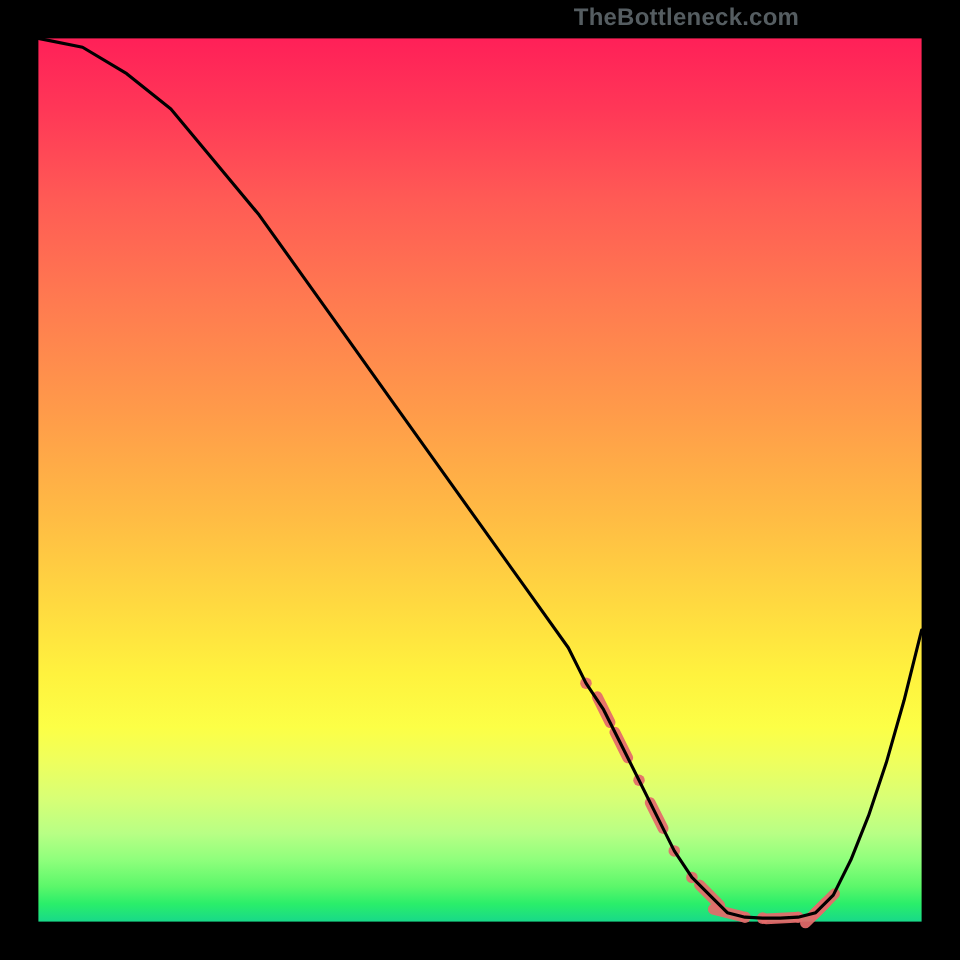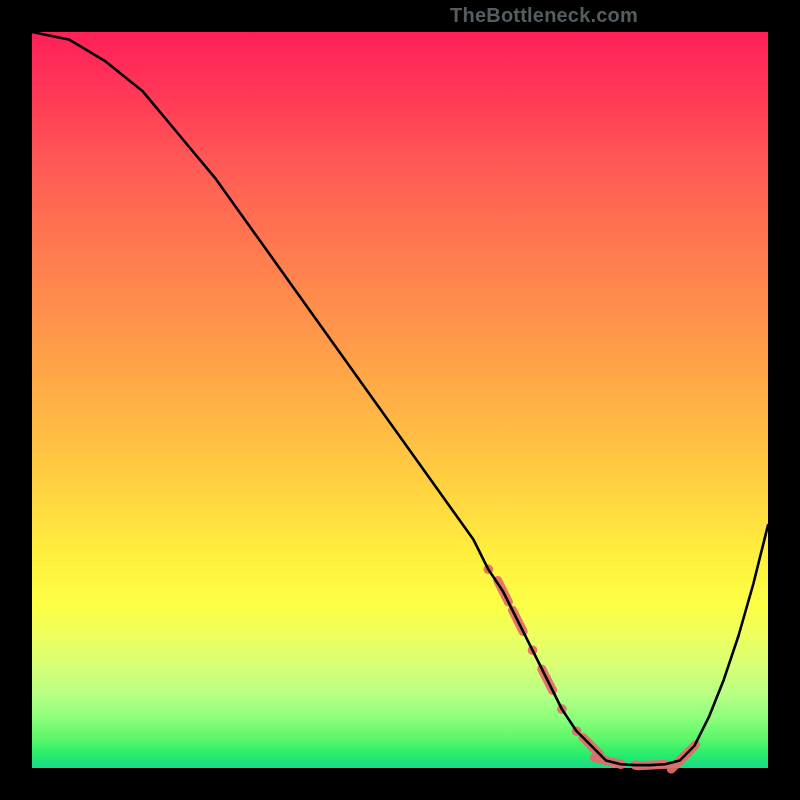--- a/index.html
+++ b/index.html
@@ -9,20 +9,21 @@
     height: 800px;
     background: #000;
     overflow: hidden;
     font-family: Arial, Helvetica, sans-serif;
   }
   .outer {
     position: relative;
     width: 648px;
     height: 800px;
     background: #000;
+    padding-left: 28px;
   }
   .attribution {
     position: absolute;
     top: 4px;
     right: 10px;
     color: #555d61;
     font-size: 20px;
     font-weight: 600;
     letter-spacing: 0.2px;
   }

